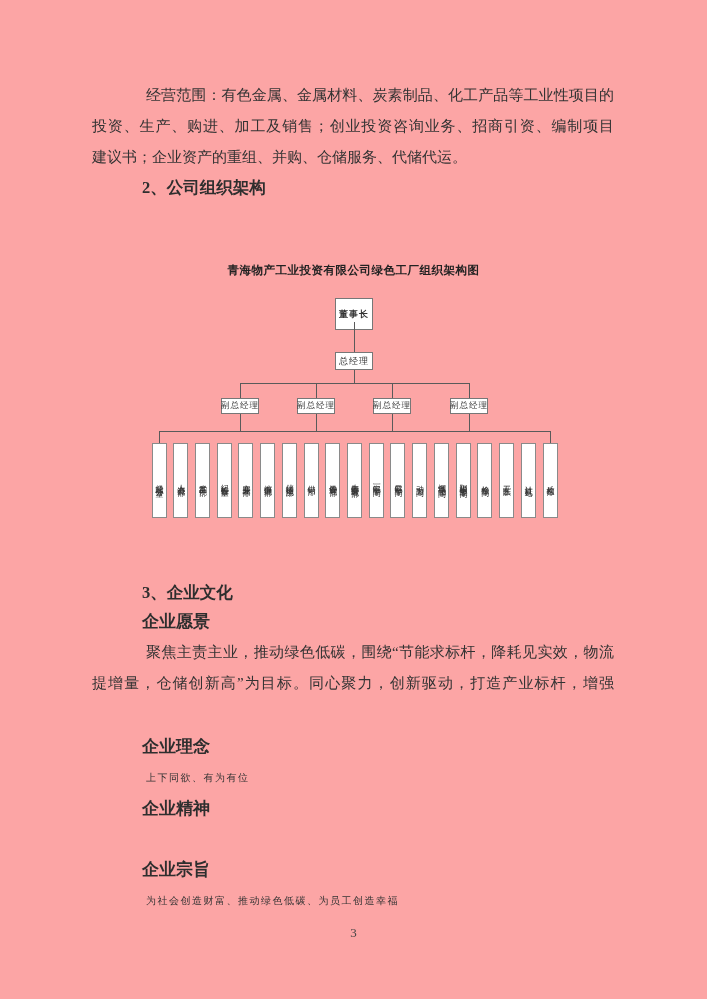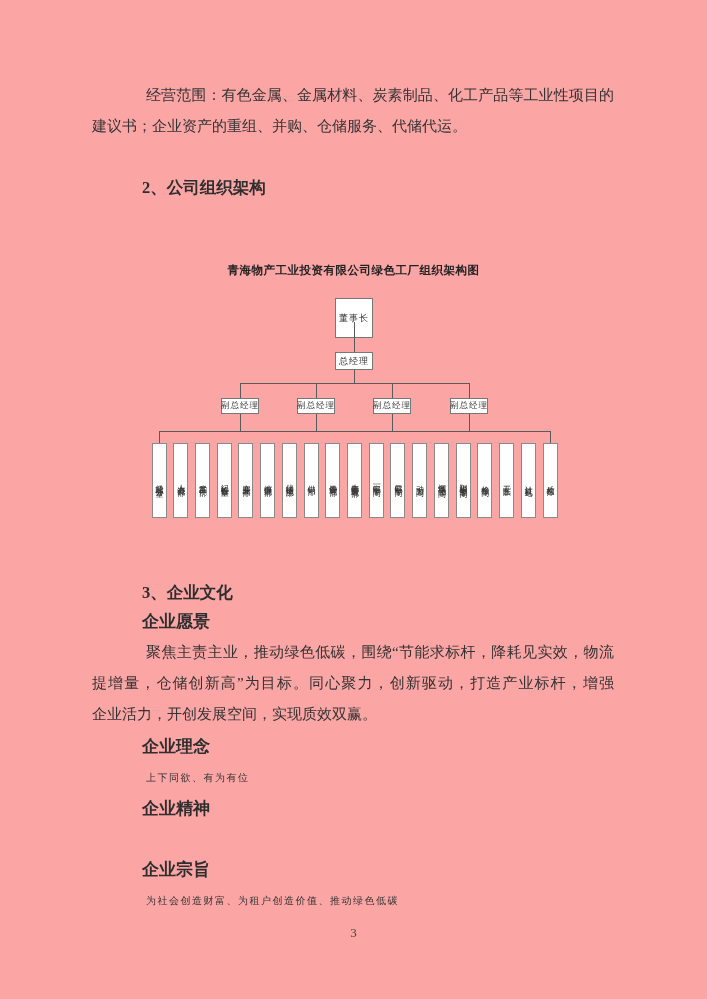--- a/index.html
+++ b/index.html
@@ -33,29 +33,30 @@
   .page-num{position:absolute;top:925px;left:0;width:707px;text-align:center;
         font-size:13px;line-height:16px;color:#444444;}
 </style>
 </head>
 <body>
 
 <div id="page">
 
   <div class="tblock" style="top:80px;">
     <div class="jline indent">经营范围：有色金属、金属材料、炭素制品、化工产品等工业性项目的</div>
+    <div class="jline">投资、生产、购进、加工及销售；创业投资咨询业务、招商引资、编制项目</div>
     <div class="lastline">建议书；企业资产的重组、并购、仓储服务、代储代运。</div>
   </div>
 
   <div class="heading" style="top:172px;">2、公司组织架构</div>
 
   <div>
     <div class="chart-title">青海物产工业投资有限公司绿色工厂组织架构图</div>
 
-    <div class="obox" style="left:335px;top:298px;width:38px;height:40px;">董事长</div>
+    <div class="obox" style="left:335px;top:298px;width:38px;height:32px;font-weight:bold;">董事长</div>
     <div class="cline" style="left:354px;top:322px;width:1px;height:30px;"></div>
 
     <div class="obox" style="left:335px;top:352px;width:38px;height:18px;">总经理</div>
     <div class="cline" style="left:354px;top:370px;width:1px;height:13px;"></div>
 
     <div class="cline" style="left:240px;top:383px;width:230px;height:1px;"></div>
     <div class="cline" style="left:240px;top:384px;width:1px;height:14px;"></div>
     <div class="cline" style="left:316px;top:384px;width:1px;height:14px;"></div>
     <div class="cline" style="left:392px;top:384px;width:1px;height:14px;"></div>
     <div class="cline" style="left:469px;top:384px;width:1px;height:14px;"></div>
@@ -96,26 +97,25 @@
         <div class="dept-box" style="left: 542.5px;">质检部</div>
       </div>
   </div>
 
   <div class="heading" style="top:577px;">3、企业文化</div>
 
   <div class="subheading" style="top:606px;">企业愿景</div>
   <div class="tblock" style="top:637px;">
     <div class="jline indent">聚焦主责主业，推动绿色低碳，围绕“节能求标杆，降耗见实效，物流</div>
     <div class="jline">提增量，仓储创新高”为目标。同心聚力，创新驱动，打造产业标杆，增强</div>
-    <div class="lastline">企业活力，开创发展空间，实现质效双赢。</div>
   </div>
 
   <div class="subheading" style="top:731px;">企业理念</div>
   <div class="plainline" style="top:762px;">上下同欲、有为有位</div>
 
   <div class="subheading" style="top:793px;">企业精神</div>
 
   <div class="subheading" style="top:854px;">企业宗旨</div>
-  <div class="plainline" style="top:885px;">为社会创造财富、为租户创造价值、推动绿色低碳</div>
+  <div class="plainline" style="top:885px;">为社会创造财富、推动绿色低碳、为员工创造幸福</div>
 
   <div class="page-num">3</div>
 
 </div>
 
 </body></html>

